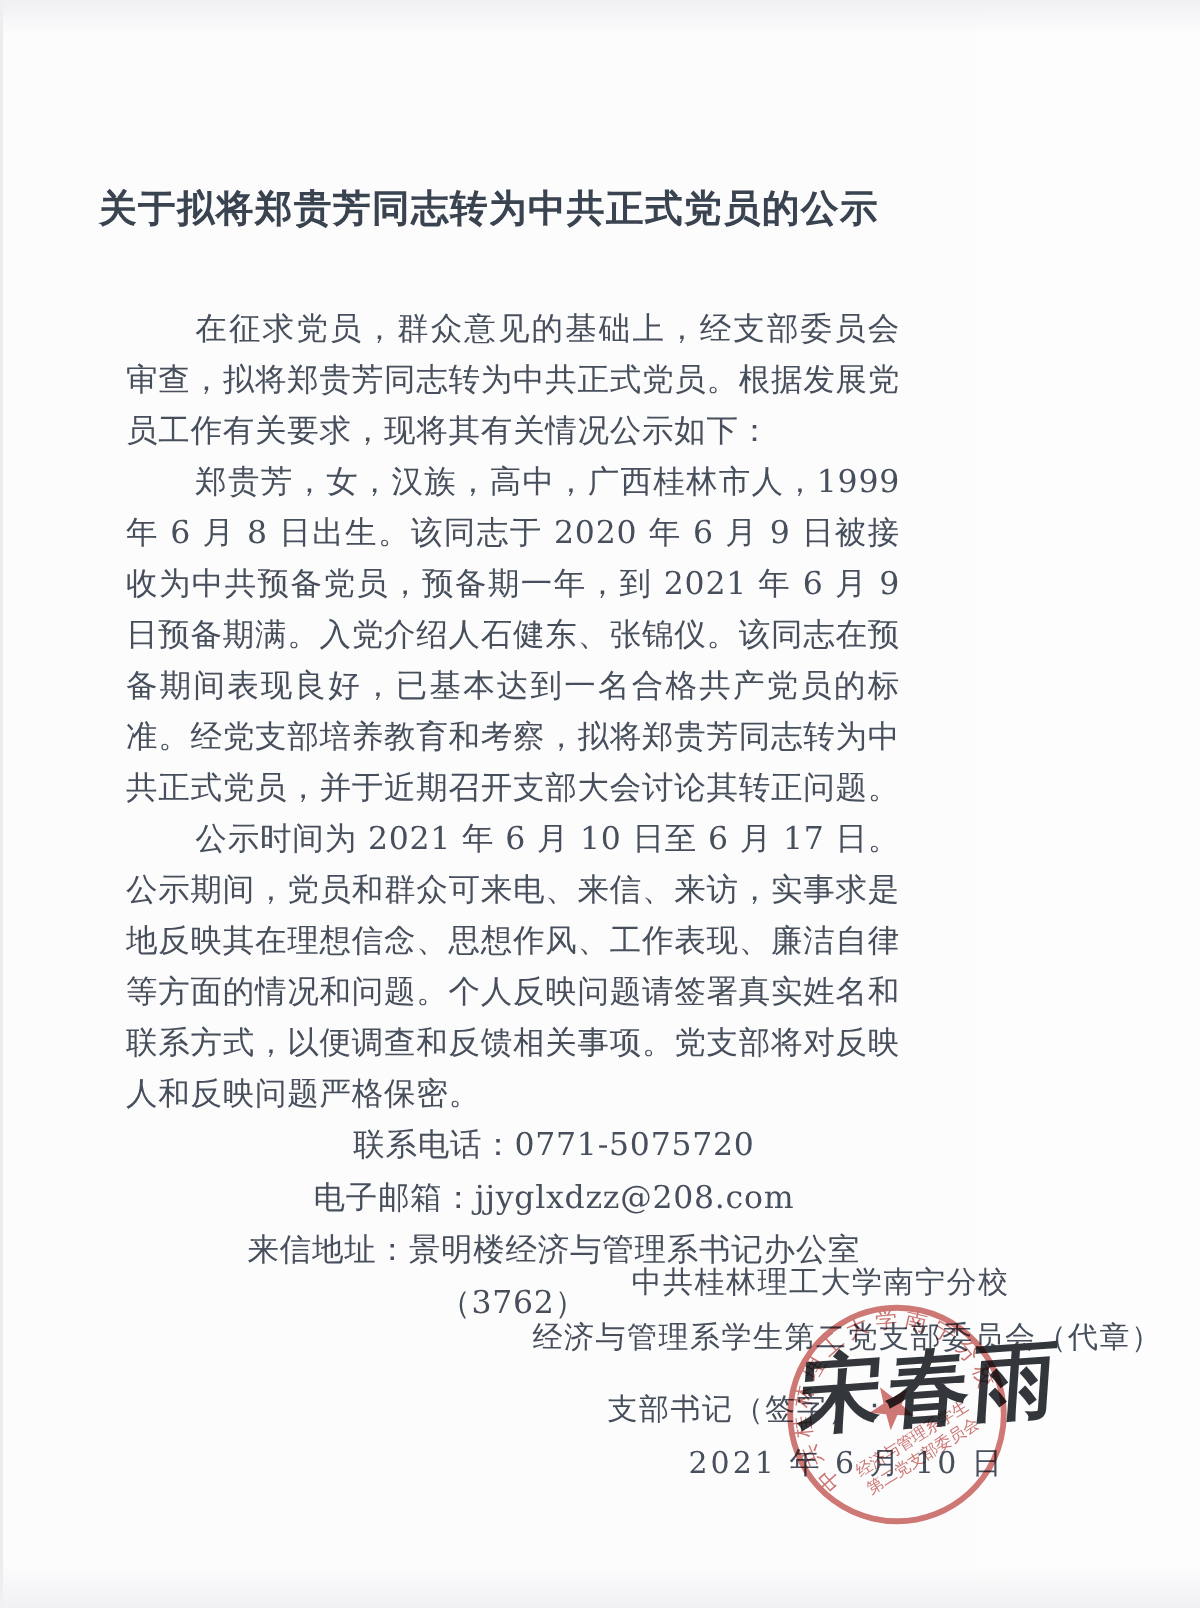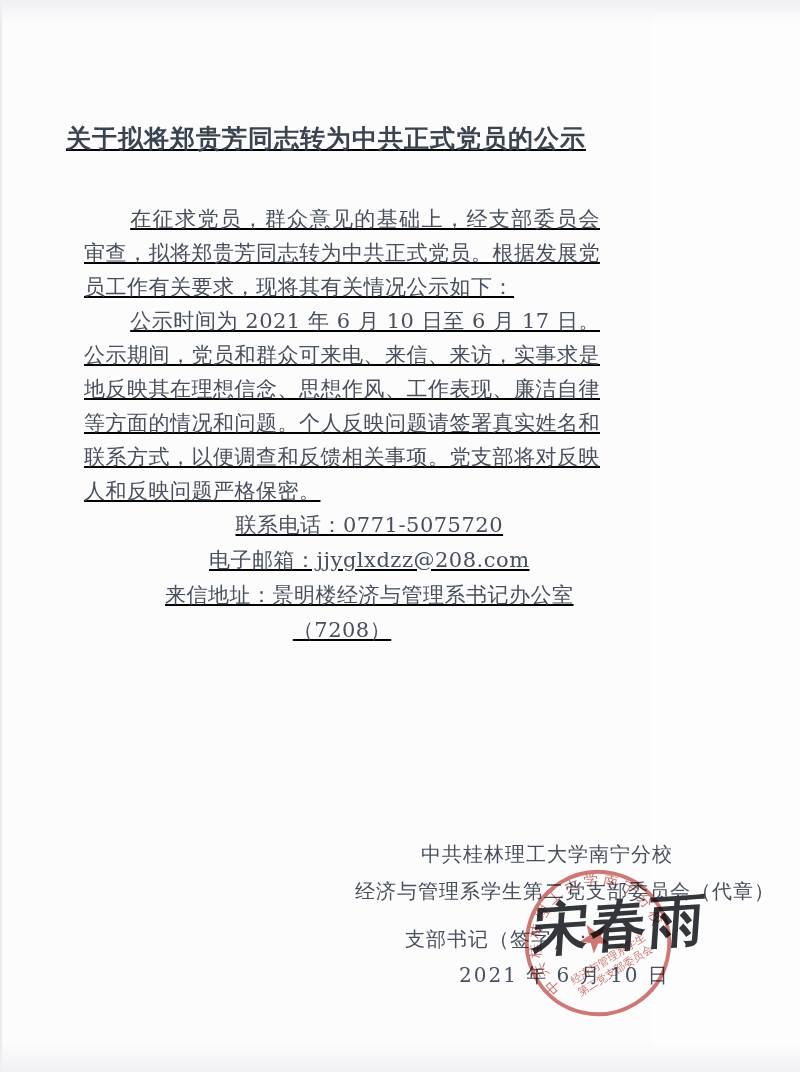--- a/index.html
+++ b/index.html
@@ -6,21 +6,20 @@
   body {
     width:800px; height:1072px;
     background:#fdfdfe;
     font-family:"DejaVu Serif","Liberation Serif",serif;
     overflow:hidden;
   }
   .page {
     position:relative; width:652px; height:1072px;
     background:#fcfcfd;
     box-shadow: inset 2px 0 0 #ececef;
-    text-decoration: underline;
   }
   
   .page::before {
     content:""; position:absolute; left:0; top:0; width:800px; height:26px;
     background:linear-gradient(to bottom,#f0f0f3 0%, rgba(240,240,243,0) 90%);
     pointer-events:none;
   }
   .page::after {
     content:""; position:absolute; left:0; bottom:0; width:800px; height:34px;
     background:linear-gradient(to top,#f1f1f4 0%, rgba(241,241,244,0) 85%);
@@ -69,24 +68,25 @@
 </style>
 </head>
 <body>
 
 <div class="page">
 
   <h1 class="title">关于拟将郑贵芳同志转为中共正式党员的公示</h1>
 
   <div class="content">
     <p class="first">在征求党员，群众意见的基础上，经支部委员会审查，拟将郑贵芳同志转为中共正式党员。根据发展党员工作有关要求，现将其有关情况公示如下：</p>
+    <p>郑贵芳，女，汉族，高中，广西桂林市人，1999 年 6 月 8 日出生。该同志于 2020 年 6 月 9 日被接收为中共预备党员，预备期一年，到 2021 年 6 月 9 日预备期满。入党介绍人石健东、张锦仪。该同志在预备期间表现良好，已基本达到一名合格共产党员的标准。经党支部培养教育和考察，拟将郑贵芳同志转为中共正式党员，并于近期召开支部大会讨论其转正问题。</p>
     <p>公示时间为 2021 年 6 月 10 日至 6 月 17 日。公示期间，党员和群众可来电、来信、来访，实事求是地反映其在理想信念、思想作风、工作表现、廉洁自律等方面的情况和问题。个人反映问题请签署真实姓名和联系方式，以便调查和反馈相关事项。党支部将对反映人和反映问题严格保密。</p>
     <p class="contact-line">联系电话：0771-5075720</p>
     <p class="contact-line">电子邮箱：jjyglxdzz@208.com</p>
-    <p class="contact-line">来信地址：景明楼经济与管理系书记办公室（7208）</p>
+    <p class="contact-line">来信地址：景明楼经济与管理系书记办公室（3762）</p>
   </div>
 
   <div class="footer-line org1">中共桂林理工大学南宁分校</div>
   <div class="footer-line org2">经济与管理系学生第二党支部委员会（代章）</div>
   <div class="footer-line secretary">支部书记（签字）：</div>
   <div class="footer-line dateline">2021 年 6 月 10 日</div>
 
   <div class="signature">宋春雨</div>
 
   <svg class="seal" viewBox="0 0 160 160" aria-hidden="true">

